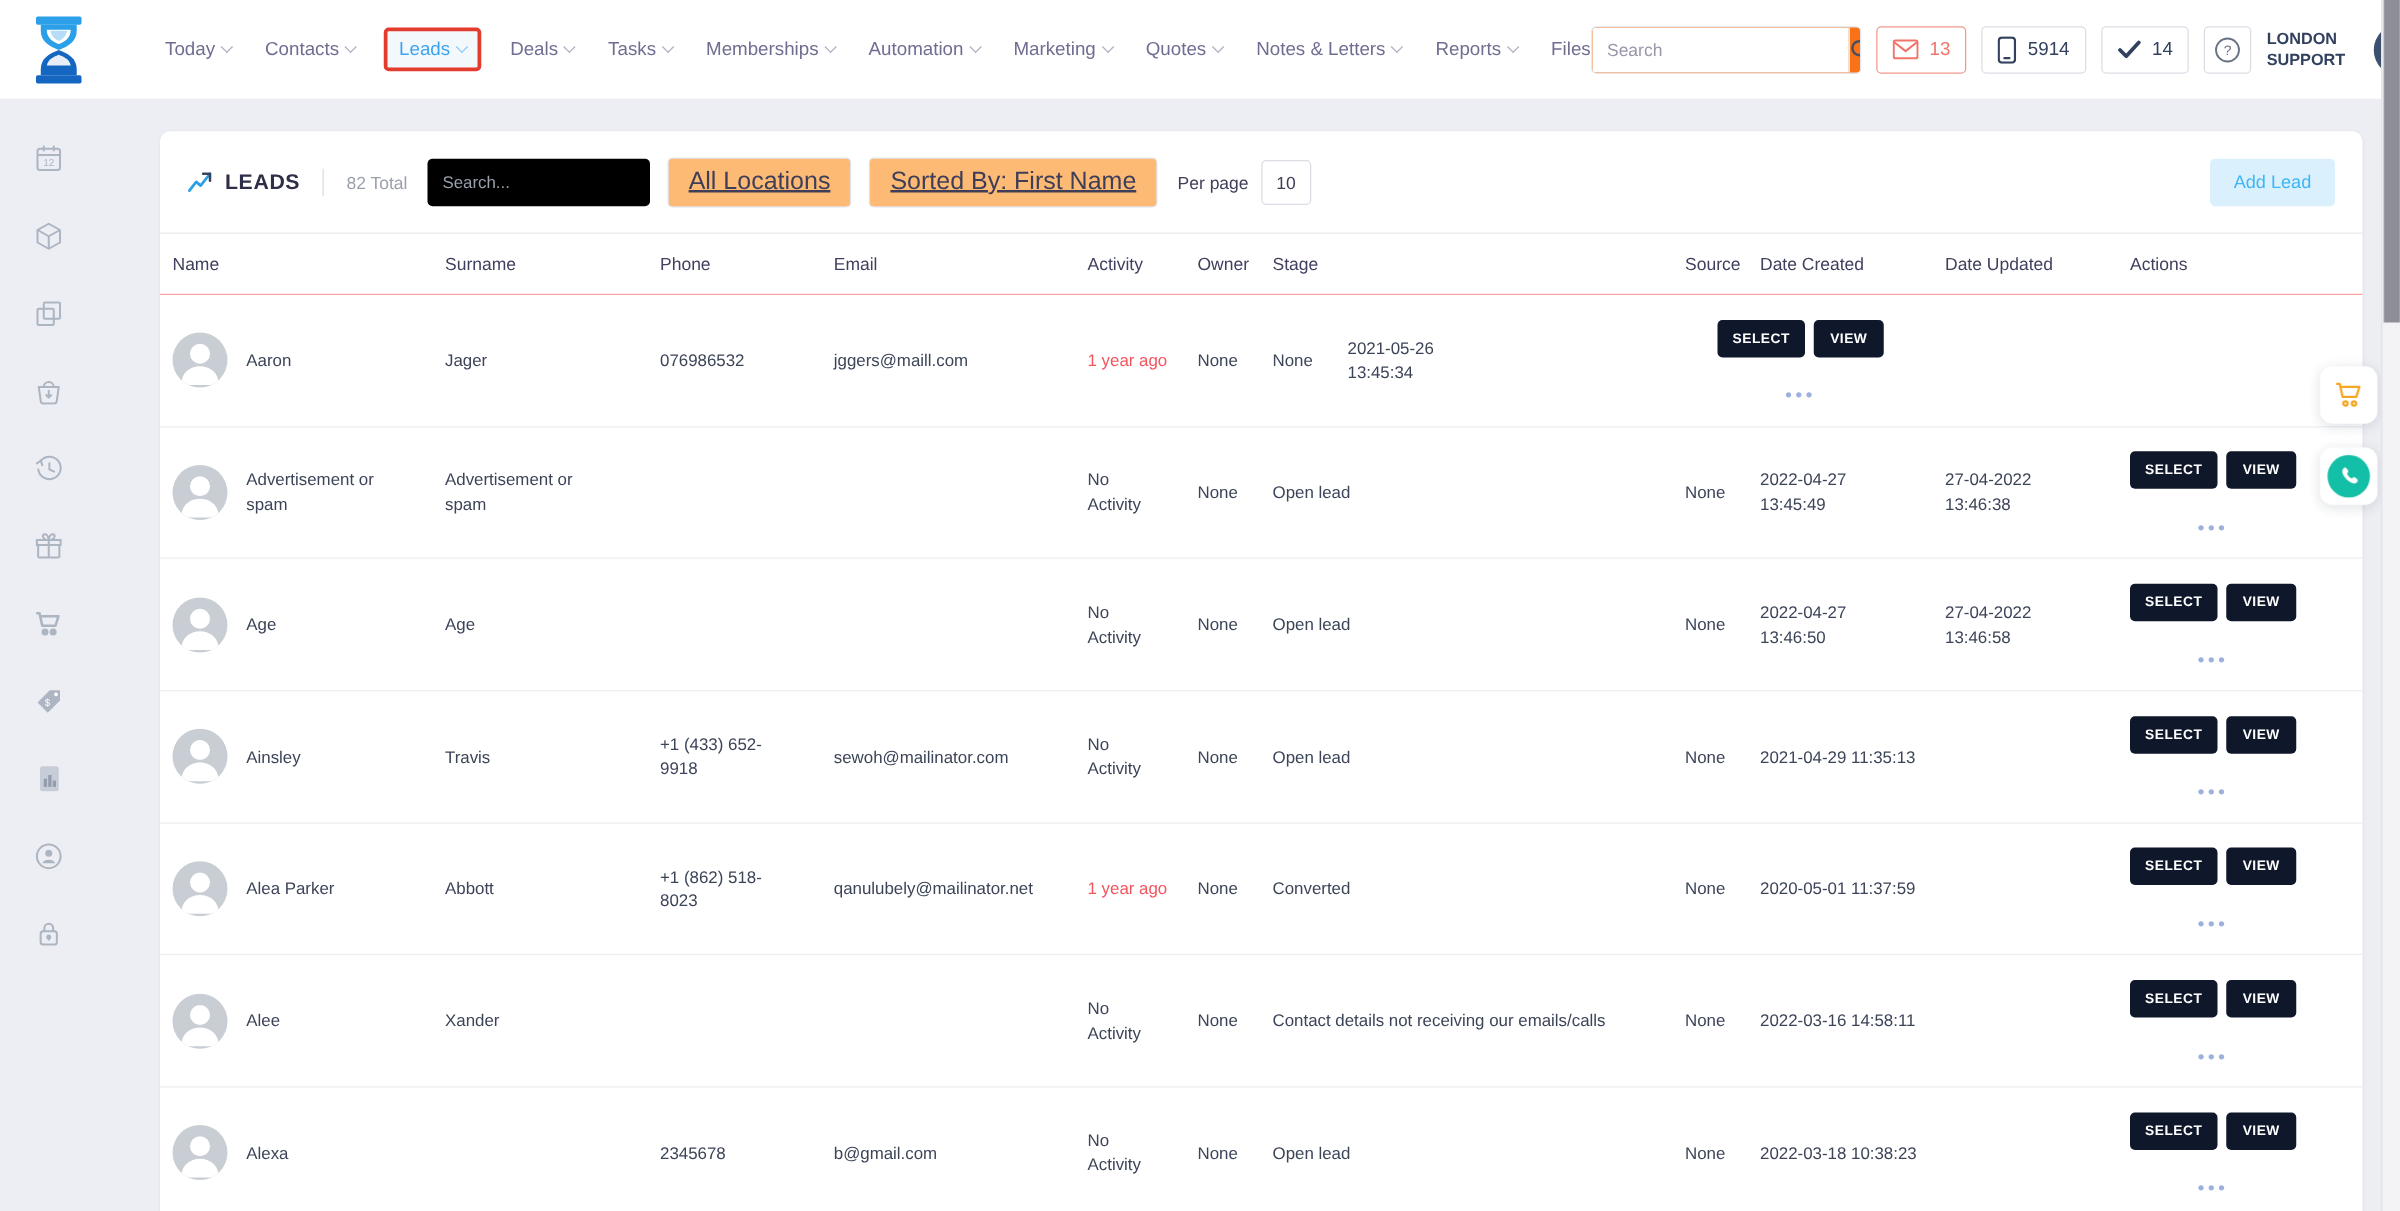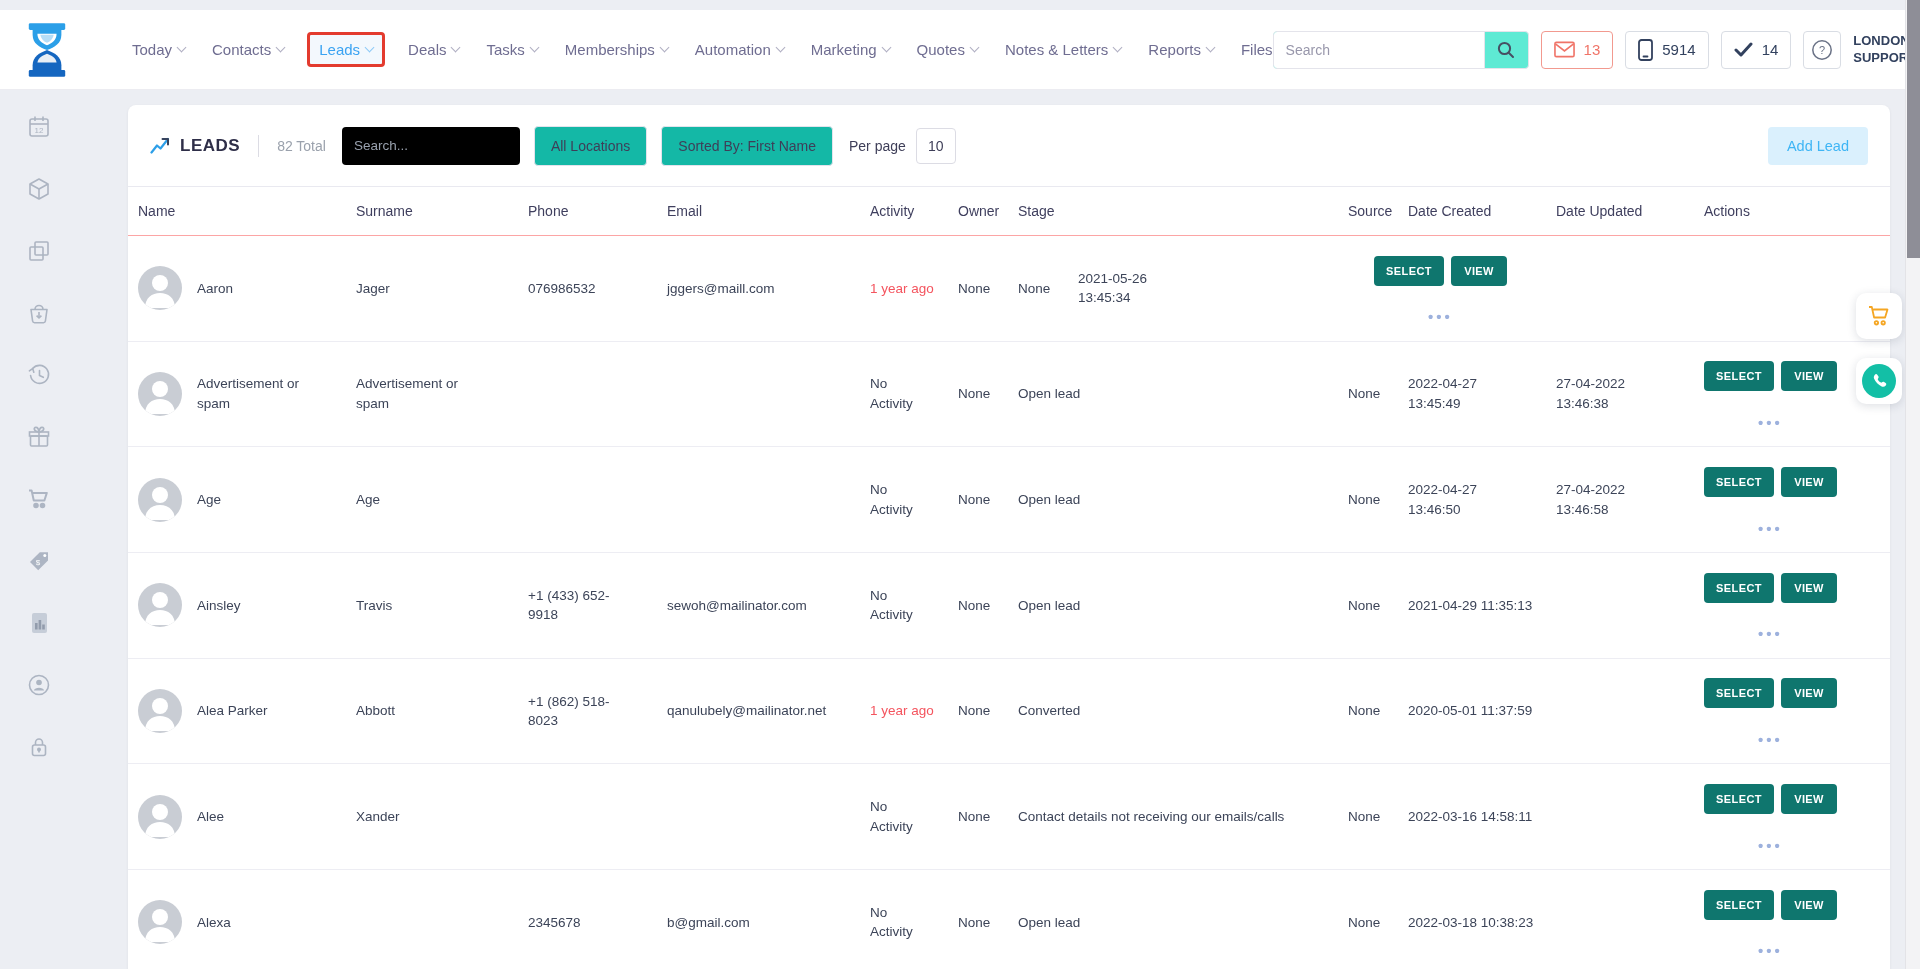--- a/index.html
+++ b/index.html
@@ -1,35 +1,35 @@
 <!DOCTYPE html>
 <html><head>
 <meta charset="utf-8">
 <style>
   * { box-sizing: border-box; margin: 0; padding: 0; }
   html,body { width:1920px; height:969px; overflow:hidden; background:#eceef3;
     font-family:"Liberation Sans", sans-serif; }
 
   
-  .topbar { position:fixed; top:10px; left:0; width:1920px; height:80px; background:#fff;
+  .topbar { position:fixed; top:0; left:0; width:1920px; height:80px; background:#fff;
     display:flex; align-items:center; padding:0 26px 0 24px; z-index:30;
     border-bottom:1px solid #ececf1; }
   .logo { width:46px; height:56px; flex:0 0 auto; }
   .mainnav { display:flex; align-items:center; gap:27px; margin-left:62px; }
   .nav-item { display:flex; align-items:center; gap:6px; font-size:15px; color:#6f6d91;
     cursor:pointer; white-space:nowrap; }
   .chev { width:7px; height:7px; border-right:1.6px solid currentColor;
     border-bottom:1.6px solid currentColor; transform:rotate(45deg); margin-top:-4px;
     opacity:.55; }
   .nav-item.highlight { border:3px solid #e33b2e; border-radius:4px; padding:6px 9px;
     background:#f3f8fd; color:#3ba3f2; margin:-9px -4px; }
 
   .top-right { margin-left:auto; display:flex; align-items:center; gap:12px; }
-  .search-box { width:256px; height:38px; border:1px solid #e4e4eb; border-radius:4px;
-    display:flex; overflow:hidden; background:#5eead4; }
+  .search-box { width:216px; height:38px; border:1px solid #e4e4eb; border-radius:4px;
+    display:flex; overflow:hidden; background:#f97316; }
   .search-box input { flex:1; border:none; outline:none; padding:0 12px; font-size:14px;
     color:#55556b; font-family:inherit; }
   .search-box input::placeholder { color:#9897ab; }
   .search-btn { width:44px; border-left:1px solid #e4e4eb; display:flex; align-items:center;
     justify-content:center; cursor:pointer; }
   .badge { height:38px; border:1px solid #d9dde4; border-radius:4px; display:flex;
     align-items:center; gap:9px; padding:0 12px; font-weight:400; font-size:15px;
     color:#32415e; cursor:pointer; background:#fff; }
   .badge.mail { border-color:#f2998f; color:#f07468; }
   .help-btn { width:38px; height:38px; border:1px solid #d9dde4; border-radius:4px;
@@ -52,22 +52,22 @@
   .leads-title-group { display:flex; align-items:center; gap:10px; }
   .leads-title { font-size:17px; font-weight:700; color:#2e2e48; letter-spacing:.5px; }
   .vdiv { width:1px; height:22px; background:#dcdce4; margin:0 8px; }
   .leads-total { font-size:14px; color:#9aa1ac; }
   .lead-search { width:178px; height:38px; background:#000000; border-radius:4px;
     display:flex; align-items:center; padding:0 12px; margin-left:16px; }
   .lead-search input { flex:1; background:transparent; border:none; outline:none;
     font-size:13.5px; color:#55617a; font-family:inherit; }
   .lead-search input::placeholder { color:#98a0ad; }
   .filter-select { height:40px; border:1px solid #e3e3ec; border-radius:4px; display:flex;
-    align-items:center; padding:0 16px; font-size:14px; color:#3e3e58; background:#14b8a6;
-    margin-left:14px; cursor:pointer; white-space:nowrap; }
+    align-items:center; padding:0 16px; font-size:20px; color:#3e3e58; background:#fdba74;
+    margin-left:14px; cursor:pointer; white-space:nowrap;text-decoration:underline; }
   .per-page { display:flex; align-items:center; gap:10px; margin-left:16px; }
   .per-page-label { font-size:14px; color:#3e3e58; }
   .per-page-box { width:40px; height:36px; border:1px solid #dcdce4; border-radius:4px;
     display:flex; align-items:center; justify-content:center; font-size:14px;
     color:#3e3e58; cursor:pointer; }
   .add-lead { margin-left:auto; background:#daf0fd; color:#3eb5f5; border:none;
     border-radius:4px; font-size:14.5px; padding:11px 19px; cursor:pointer;
     font-family:inherit; }
 
   
@@ -88,21 +88,21 @@
 
   .trow { display:flex; align-items:center; min-height:85px; border-bottom:1px solid #ededf3;
     font-size:13.5px; color:#3c4458; line-height:1.45; }
   .name-cell { display:flex; align-items:center; gap:15px; white-space:normal; }
   .name-cell .nm { white-space:pre-line; }
   .row-avatar { width:44px; height:44px; border-radius:50%; background:#c9cdd4; flex:0 0 auto;
     overflow:hidden; display:flex; align-items:center; justify-content:center; }
   .alert { color:#f4545e; }
 
   .btn-row { display:flex; gap:7px; }
-  .act-btn { background:#0f766e; color:#fff; font-size:11px; font-weight:700; border:none;
+  .act-btn { background:#0f172a; color:#fff; font-size:11px; font-weight:700; border:none;
     border-radius:4px; height:30px; letter-spacing:.4px; cursor:pointer; font-family:inherit; }
   .btn-select { width:70px; }
   .btn-view { width:56px; }
   .more-dots { width:133px; text-align:center; color:#9db1dd; font-size:15px;
     letter-spacing:3px; margin-top:8px; cursor:pointer; font-weight:700; line-height:8px; }
 
   
   .scroll-track { position:fixed; right:0; top:0; width:15px; height:969px; background:#f3f3f5;
     border-left:1px solid #e3e3e7; z-index:40; }
   .scroll-thumb { position:absolute; top:0; left:1px; width:13px; height:258px; background:#8e8e97;

